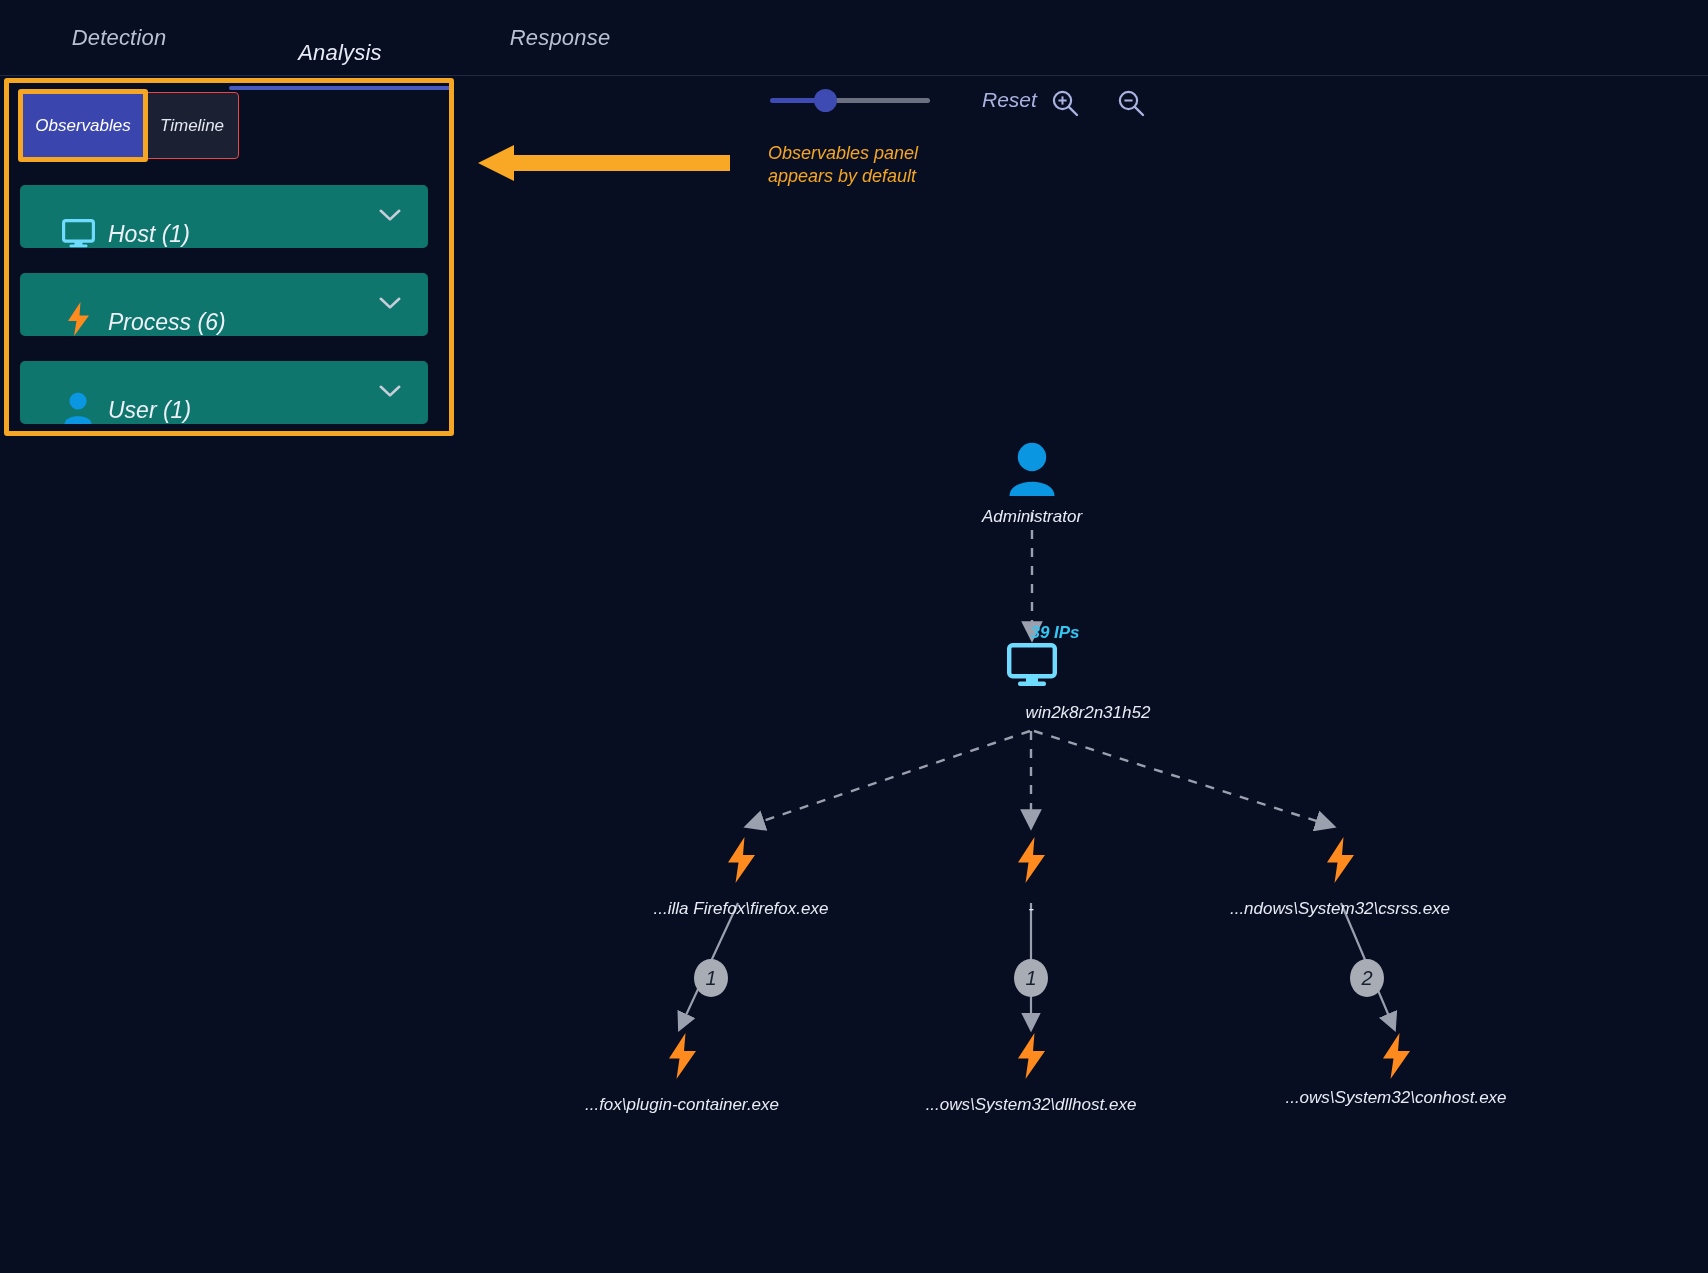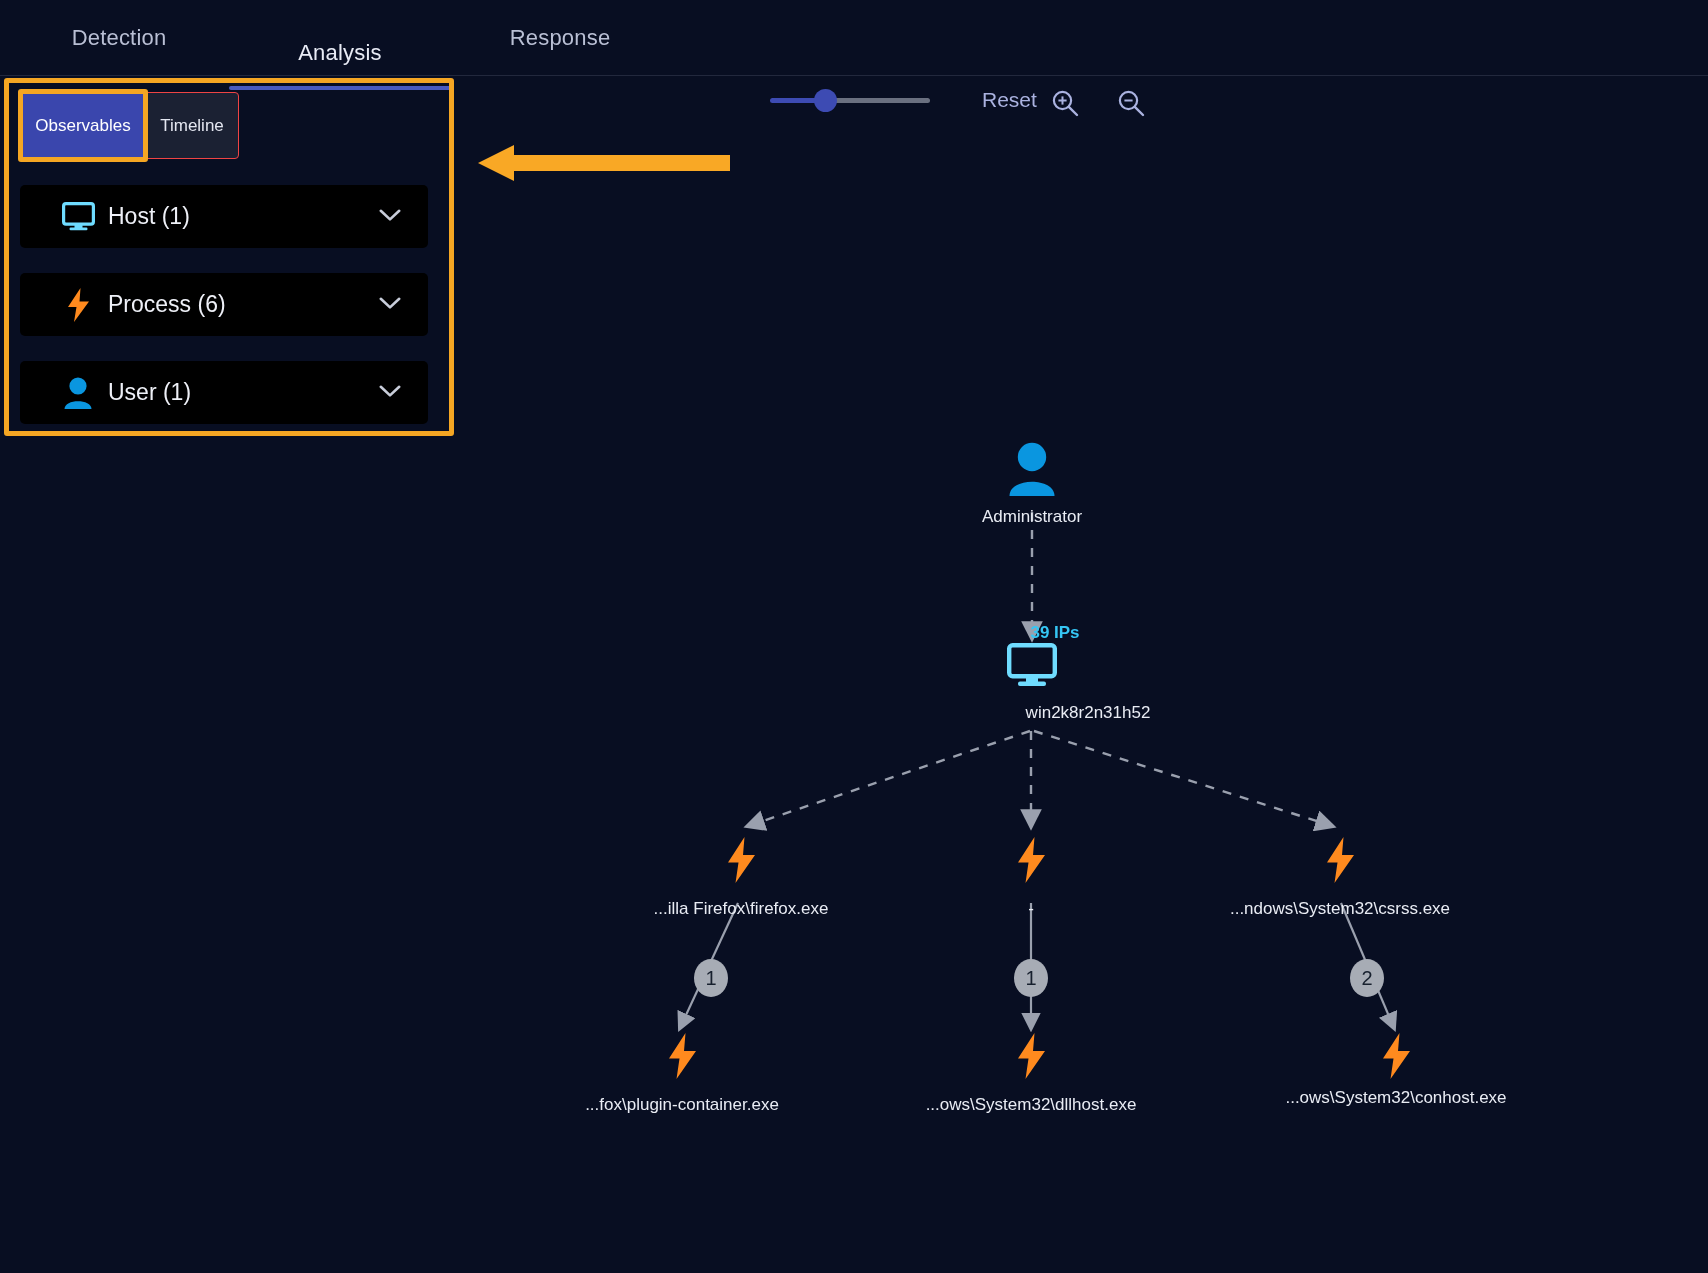--- a/index.html
+++ b/index.html
@@ -2,21 +2,21 @@
 <html><head>
 <meta charset="utf-8">
 <style>
   * { box-sizing: border-box; margin: 0; padding: 0; }
   html, body {
     width: 1708px; height: 1273px;
     background: #080e22;
     font-family: "Liberation Sans", sans-serif;
     overflow: hidden;
   }
-  #app { position: relative; width: 1708px; height: 1273px; background: #080e22; }
+  #app { position: relative; width: 1708px; height: 1273px; background: #080e22; font-style: italic; }
 
   
   .tabbar {
     position: absolute; top: 0; left: 0; width: 1708px; height: 76px;
     border-bottom: 1px solid #22283d;
     background: #080e22;
   }
   .tab {
     position: absolute; top: 0; height: 75px;
     display: flex; align-items: center; justify-content: center;
@@ -54,23 +54,23 @@
     width: 124px;
   }
   .toggle-btn.unselected {
     background: #1b2133; color: #e4e7f1;
     border-radius: 0 4px 4px 0; width: 94px; text-align: right;
   }
 
   
   .accordion { position: absolute; left: 20px; top: 185px; width: 408px; }
   .acc-item {
-    position: relative; height: 63px; background: #000000;
+    position: relative; height: 63px; background: #0f766e;
     border-radius: 5px; margin-bottom: 25px;
-    display: flex; align-items: center; cursor: pointer;
+    display: flex; align-items: flex-end; cursor: pointer;
   }
   .acc-icon {
     width: 44px; margin-left: 36px; display: flex;
     align-items: center; justify-content: center;
   }
   .acc-label { font-size: 23px; color: #eef0f7; margin-left: 8px; }
   .acc-chev { position: absolute; right: 27px; top: 50%; transform: translateY(-50%); }
 
   
   .callout-arrow { position: absolute; left: 478px; top: 143px; }
@@ -180,20 +180,24 @@
     </div>
   </div>
 
   <div class="highlight-box"></div>
   <div class="highlight-box-inner"></div>
 
   <div class="callout-arrow">
     <svg width="252" height="40" viewBox="0 0 252 40">
       <path d="M0 20 L36 2 L36 12 L252 12 L252 28 L36 28 L36 38 Z" fill="#f9a825"></path>
     </svg>
+  </div>
+  <div class="callout-text">
+    <div>Observables panel</div>
+    <div>appears by default</div>
   </div>
 
   <div class="toolbar">
     <div class="slider">
       <div class="track-filled"></div>
       <div class="track-rest"></div>
       <div class="knob"></div>
     </div>
     <div class="reset-btn">
       <span>Reset</span>

